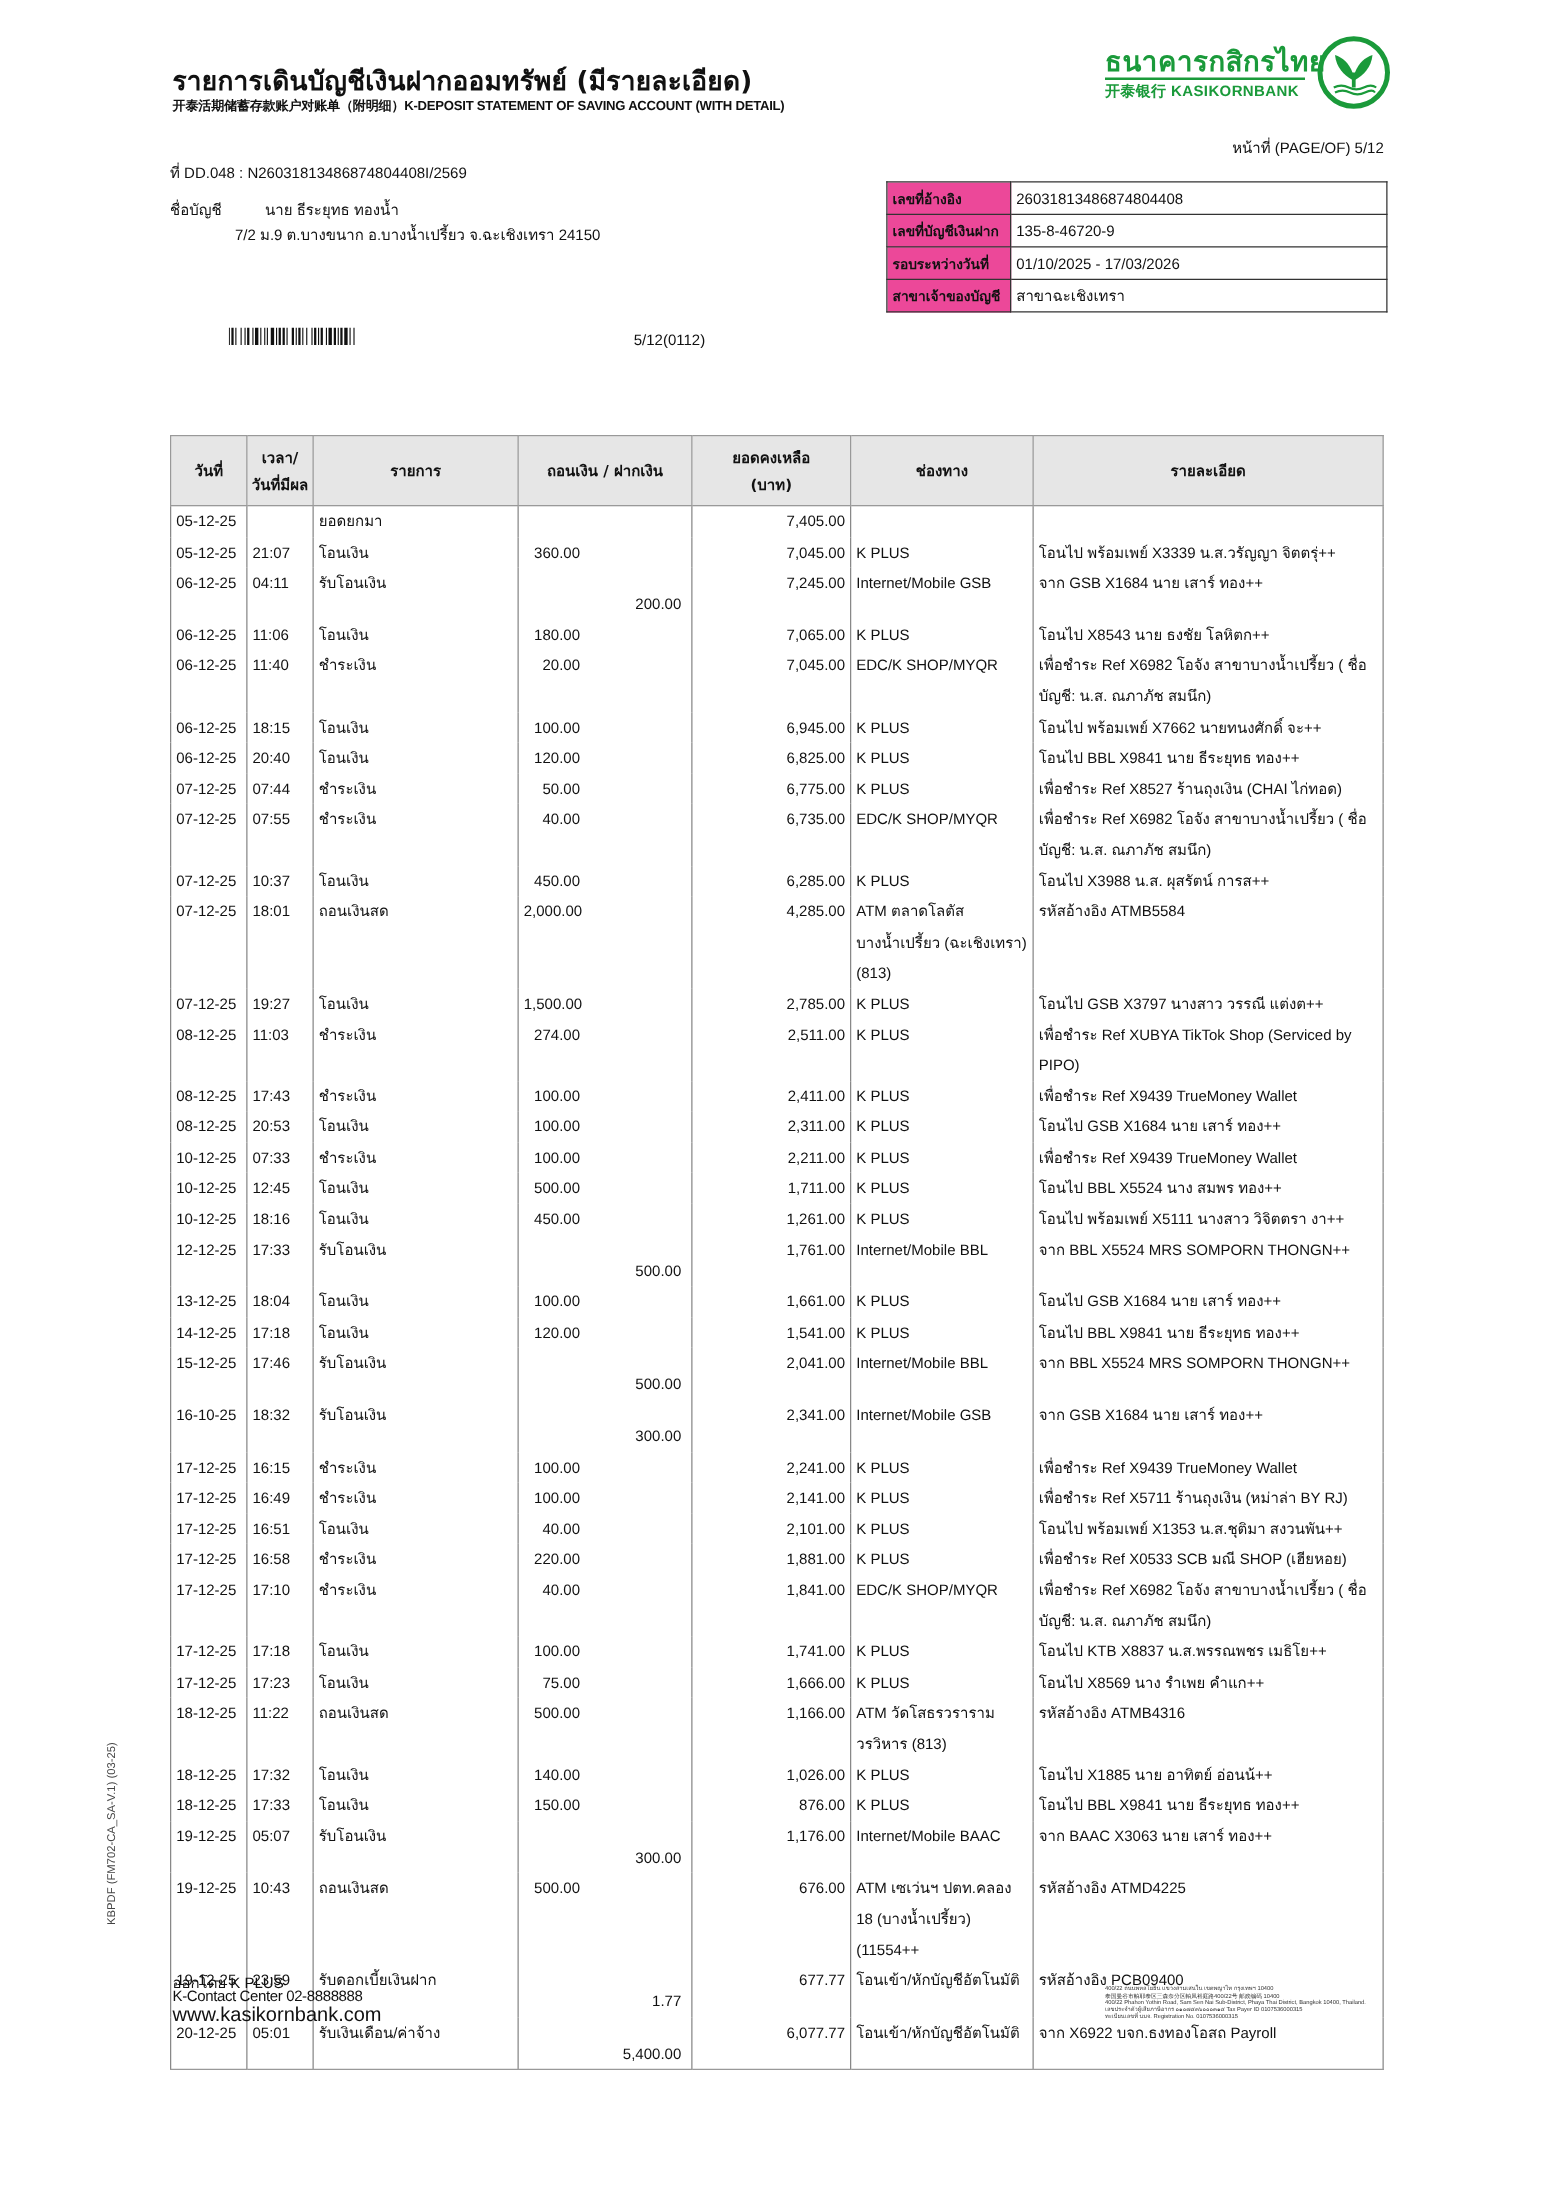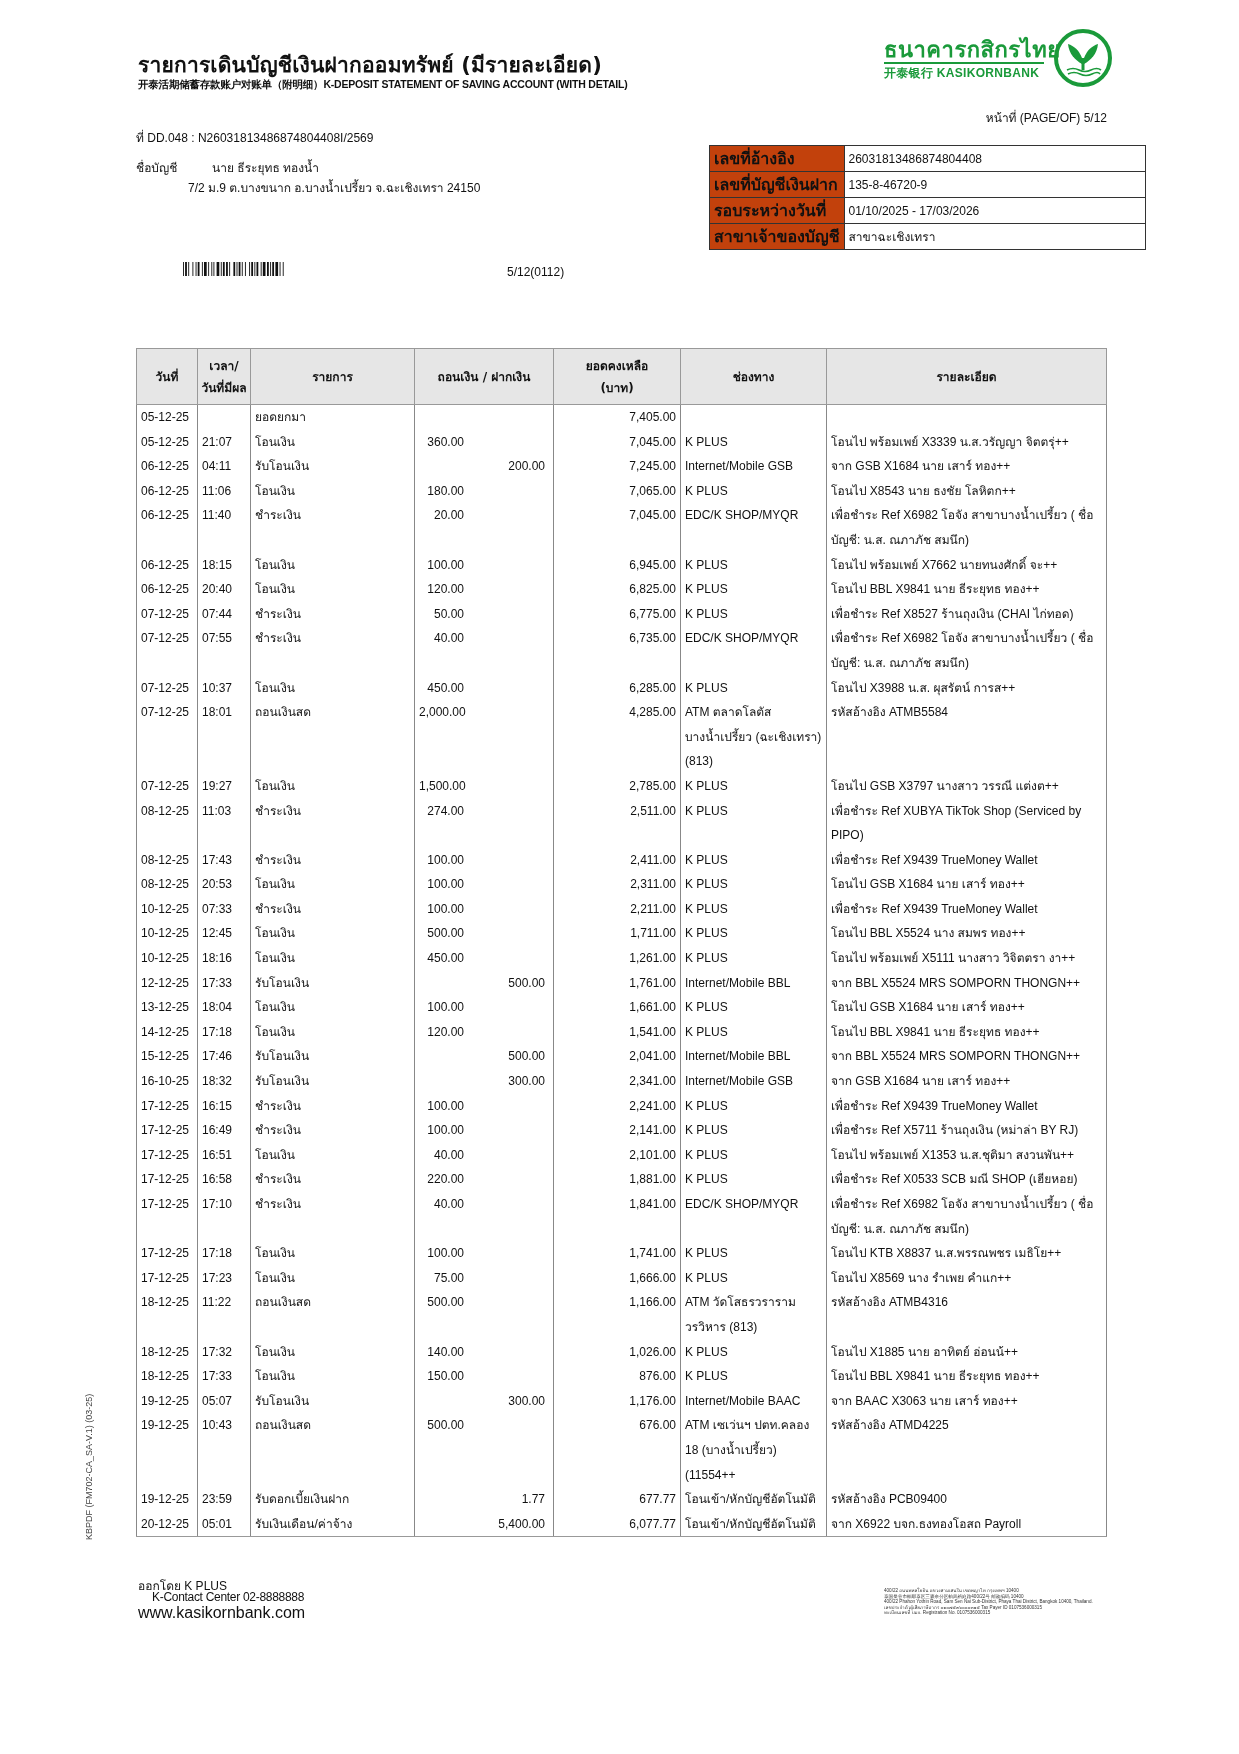--- a/index.html
+++ b/index.html
@@ -12,38 +12,38 @@
   .bank-th { left:884px; top:32px; font-size:22px; font-weight:bold; color:#1a9a3a; font-family:"DejaVu Sans",sans-serif; letter-spacing:0.5px; }
   .bank-line { left:884px; top:62px; width:160px; height:2px; background:#1a9a3a; }
   .bank-en { left:884px; top:65px; font-size:12px; font-weight:bold; color:#1a9a3a; letter-spacing:0.3px; }
   .logo { left:1053px; top:28px; width:60px; height:60px; }
   .pageof { right:132px; top:108px; font-size:12px; }
   .acct-label { left:136px; top:158px; font-size:12px;text-align:center; }
   .acct-name { left:188px; top:158px; font-size:12px;margin-left:24px; }
   .acct-addr { left:188px; top:178px; font-size:12px; }
   table.info { position:absolute; left:709px; top:145px; border-collapse:collapse; font-size:12px; }
   table.info td { border:1px solid #333; height:25px; padding:0 4px; }
-  table.info td.k { background:#c2410c; font-weight:bold; width:90px; white-space:nowrap; font-family:Liberation Serif, serif; font-size:16px;}
+  table.info td.k { background:#ec4899; font-weight:bold; width:90px; white-space:nowrap; font-family:Liberation Serif, serif; font-size:11px;}
   table.info td.v { width:292px; }
   .barcode { left:183px; top:262px; width:200px; height:14px; }
   .pagecode { left:507px; top:265px; font-size:12px; }
   .sidelabel { left:84px; top:1540px; font-size:9px; color:#444; transform:rotate(-90deg); transform-origin:left top; white-space:nowrap; }
   table.tx { position:absolute; left:136px; top:348px; border-collapse:collapse; font-size:12px; table-layout:fixed; width:970px; }
   table.tx th { background:#e6e6e6; font-weight:bold; font-size:12px; height:53px; border:1px solid #999; border-bottom:1px solid #999; font-family:"DejaVu Sans",sans-serif; line-height:22px; }
   table.tx td { border-left:1px solid #888; border-right:1px solid #888; vertical-align:top; line-height:24.6px; padding:0 4px; }
   table.tx tr.last td { border-bottom:1px solid #999; }
   td.c-date { text-align:left; }
   td.c-time { }
   td.c-amt { position:relative; }
   td.c-amt span.w { display:block; text-align:right; padding-right:85px; }
-  td.c-amt span.d { display:block; text-align:right; padding-right:4px; }
+  td.c-amt span.d { display:block; text-align:right; padding-right:4px;margin-top:17px; }
   td.c-bal { text-align:right; }
   td.c-chan, td.c-det { white-space:normal; word-break:break-word; }
   .foot1 { left:138px; top:1576px; font-size:12px; }
-  .foot2 { left:152px; top:1590px; font-size:12px; letter-spacing:-0.3px;text-align:right; }
+  .foot2 { left:138px; top:1590px; font-size:12px; letter-spacing:-0.3px;text-align:right; }
   .foot3 { left:138px; top:1604px; font-size:16px; }
   .addr { left:884px; top:1588px; width:230px; font-size:4.6px; line-height:5.6px; color:#333; }
 </style>
 </head>
 <body>
 
 <div class="abs title-th">รายการเดินบัญชีเงินฝากออมทรัพย์ (มีรายละเอียด)</div>
 <div class="abs title-en">开泰活期储蓄存款账户对账单（附明细）K-DEPOSIT STATEMENT OF SAVING ACCOUNT (WITH DETAIL)</div>
 <div class="abs docno">ที่ DD.048 : N26031813486874804408I/2569</div>
 

